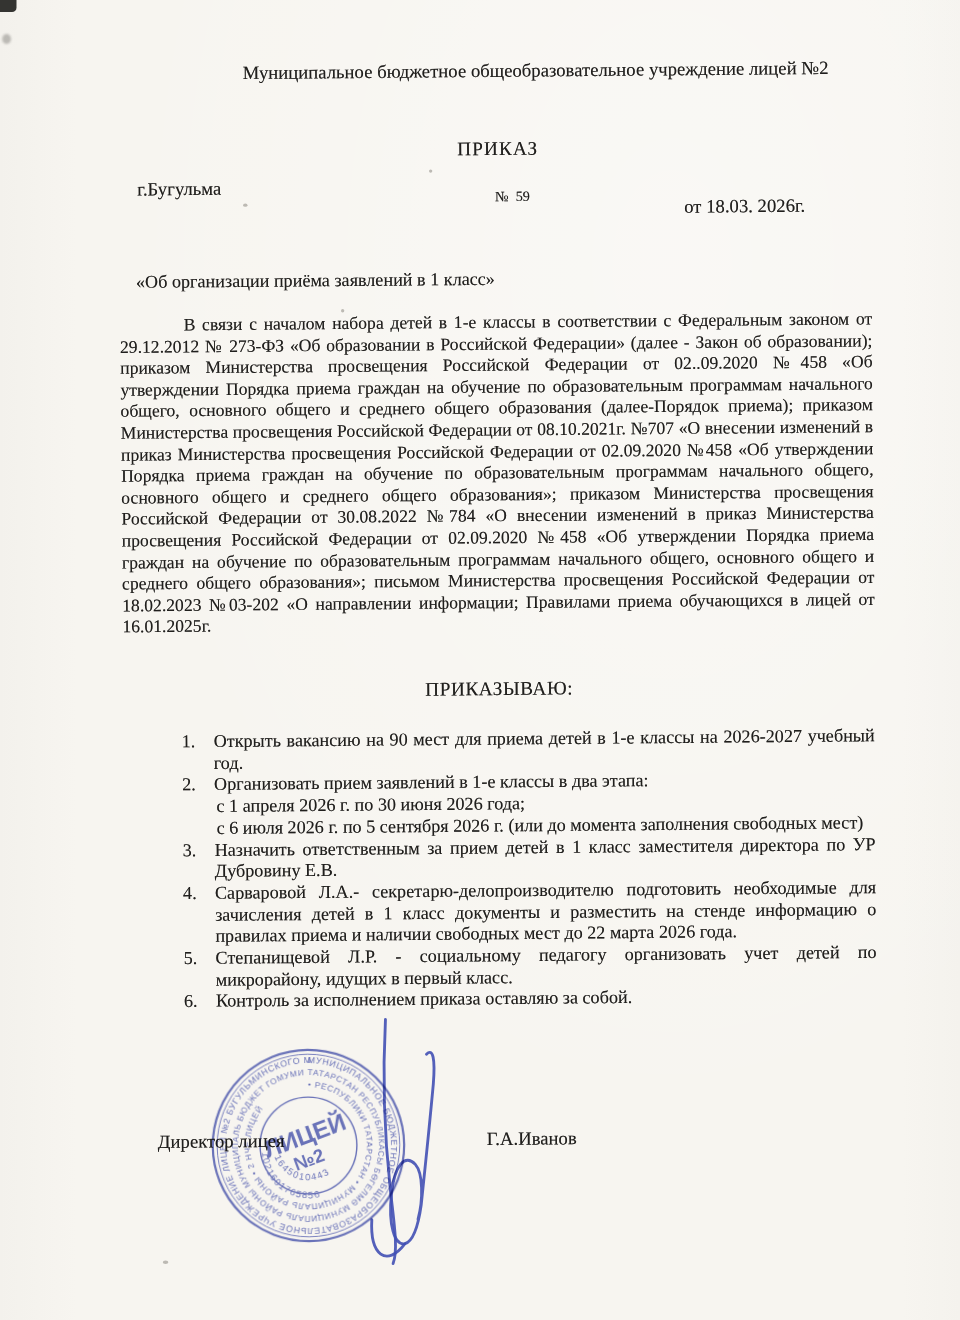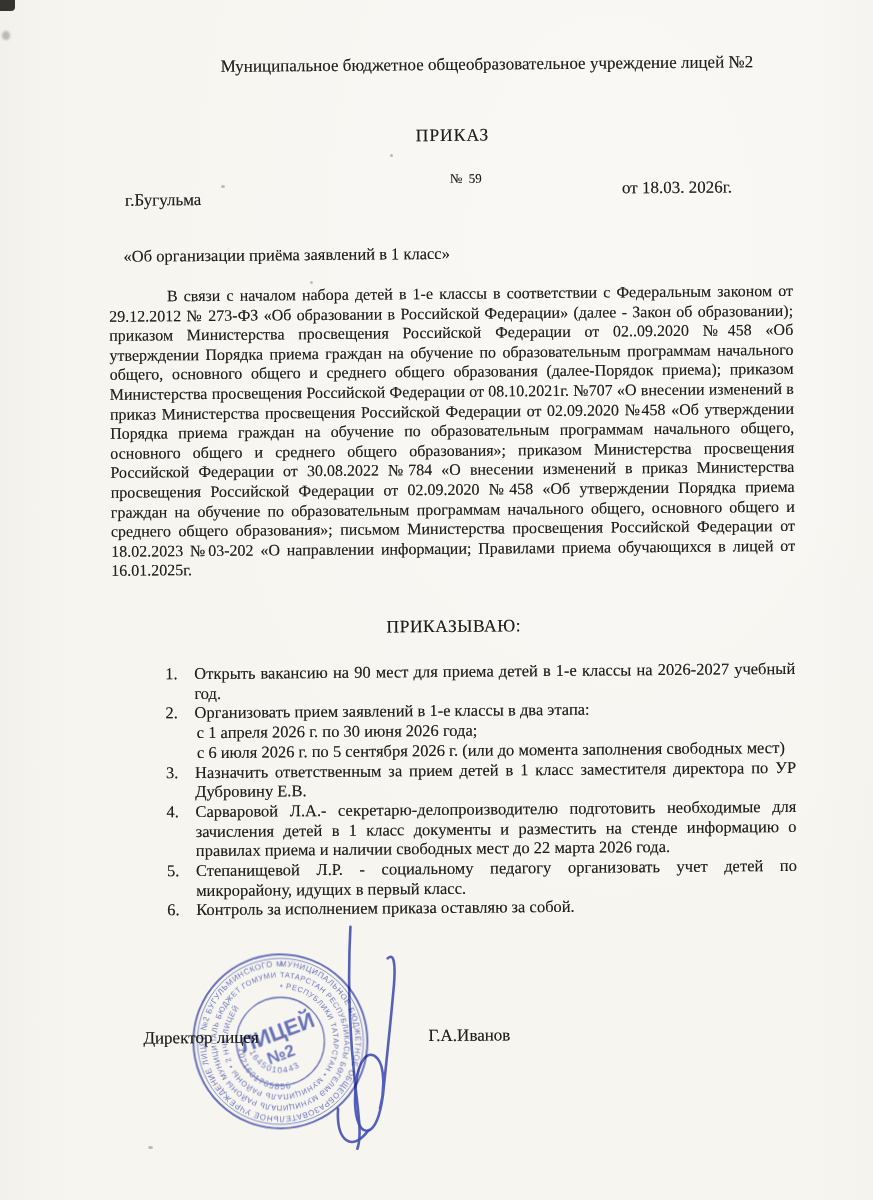--- a/index.html
+++ b/index.html
@@ -9,35 +9,35 @@
       radial-gradient(ellipse at 70% 20%, rgba(255,255,255,.35), rgba(255,255,255,0) 60%),
       linear-gradient(90deg, #f3f1ec 0%, #f7f5f0 8%, #f7f5f0 94%, #f4f2ed 100%),
       #f6f4ef;
     font-family:"Liberation Serif","DejaVu Serif",serif;
     color:#201f1d;
   }
   .content{position:absolute;inset:0;transform:rotate(-0.5deg);transform-origin:436px 420px;}
   .txt{position:absolute;text-shadow:0 0 .5px rgba(32,31,29,.55);}
   .org{left:148px;top:55px;width:684px;text-align:center;font-size:17px;}
   .doctype{left:113px;top:125px;width:684px;text-align:center;font-size:17.5px;letter-spacing:1px;}
-  .city{left:127px;top:188px;font-size:17px;}
+  .city{left:127px;top:160px;font-size:17px;}
   .num{left:452px;top:171px;font-size:13px;white-space:pre;}
   .date{left:624px;top:180px;font-size:17px;font-family:Liberation Serif, serif;}
   .subject{left:125px;top:244px;font-size:16.5px;}
   .preamble{
     left:110px;top:284px;width:684px;
     font-size:16px;line-height:19.6px;text-align:justify;text-indent:58px;
   }
   .resolve{left:110px;top:616px;width:684px;text-align:center;font-size:17.5px;letter-spacing:.5px;}
   .olist{left:163px;top:662px;width:630px;font-size:16.5px;line-height:19.7px;}
   .li{position:relative;padding-left:29px;text-align:justify;}
   .li .n{position:absolute;left:0;top:0;}
   .li .sub{margin-left:2px;text-align:justify;}
   .sig-title{left:138px;top:1026px;font-size:17px;}
-  .sig-name{left:423px;top:1026px;font-size:17px;}
+  .sig-name{left:437px;top:1026px;font-size:17px;}
   .corner{position:absolute;left:0;top:0;width:15px;height:11px;background:#343431;border-bottom-right-radius:4px;}
   .corner2{position:absolute;left:2px;top:31px;width:8px;height:9px;background:rgba(120,118,112,.45);border-radius:50%;filter:blur(1px);}
   .speck{position:absolute;border-radius:50%;background:rgba(130,126,118,.5);filter:blur(.4px);}
   .stamp{position:absolute;left:180px;top:945px;opacity:.84;filter:blur(.2px);mix-blend-mode:multiply;}
   .stamp text{fill:#4d58ad;font-family:"Liberation Sans","DejaVu Sans",sans-serif;}
   .stamp .ring{stroke:#4d58ad;fill:none;}
   .sig-ink{position:absolute;left:310px;top:905px;mix-blend-mode:multiply;}
   .sig-ink path{stroke:#4150b4;fill:none;stroke-width:2.6;stroke-linecap:round;opacity:.9;}
 </style>
 </head>

